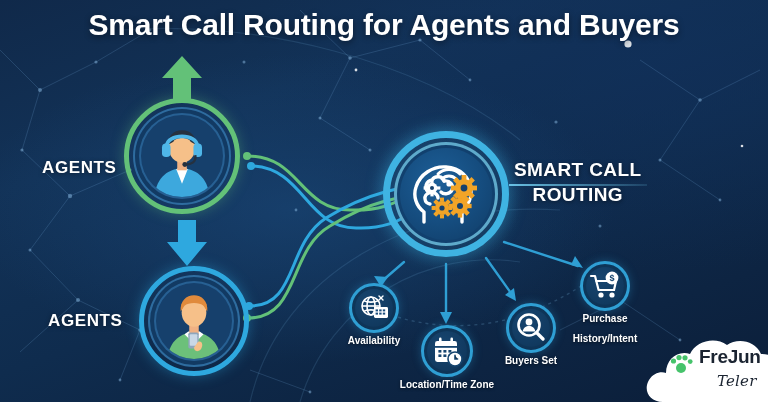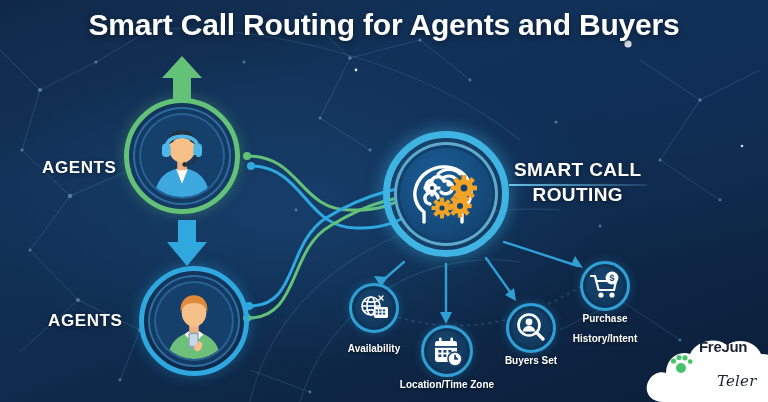--- a/index.html
+++ b/index.html
@@ -199,21 +199,21 @@
     font-size: 10px;
     font-weight: bold;
     text-align: center;
     line-height: 20px;
     white-space: pre-line;
     text-shadow: 0 1px 3px rgba(0,0,0,0.55);
   }
 
   #feat-availability { left: 349px; top: 283px; }
   #feat-availability .circle { width: 44px; height: 44px; }
-  #feat-availability .caption { top: 48px; width: 90px; margin-top: 8px; }
+  #feat-availability .caption { top: 48px; width: 90px; }
 
   #feat-location { left: 421px; top: 325px; }
   #feat-location .circle { width: 46px; height: 46px; }
   #feat-location .caption { top: 50px; width: 130px; }
 
   #feat-skill { left: 506px; top: 303px; }
   #feat-skill .circle { width: 44px; height: 44px; }
   #feat-skill .caption { top: 48px; width: 90px; }
 
   #feat-purchase { left: 580px; top: 261px; }
@@ -225,23 +225,23 @@
     position: absolute;
     left: 645px;
     top: 330px;
     width: 140px;
     height: 72px;
   }
   #logo .cloud-svg { position: absolute; inset: 0; width: 140px; height: 72px; }
   #logo .wordmark {
     position: absolute;
     left: 54px;
-    top: 8px;
+    top: 16px;
     color: #1b2431;
-    font-size: 15px;
+    font-size: 19px;
     font-weight: bold;
     letter-spacing: -0.3px;
   }
   #logo .subword {
     position: absolute;
     left: 72px;
     top: 42px;
     color: #1b2431;
     font-size: 15px;
     font-style: italic;

